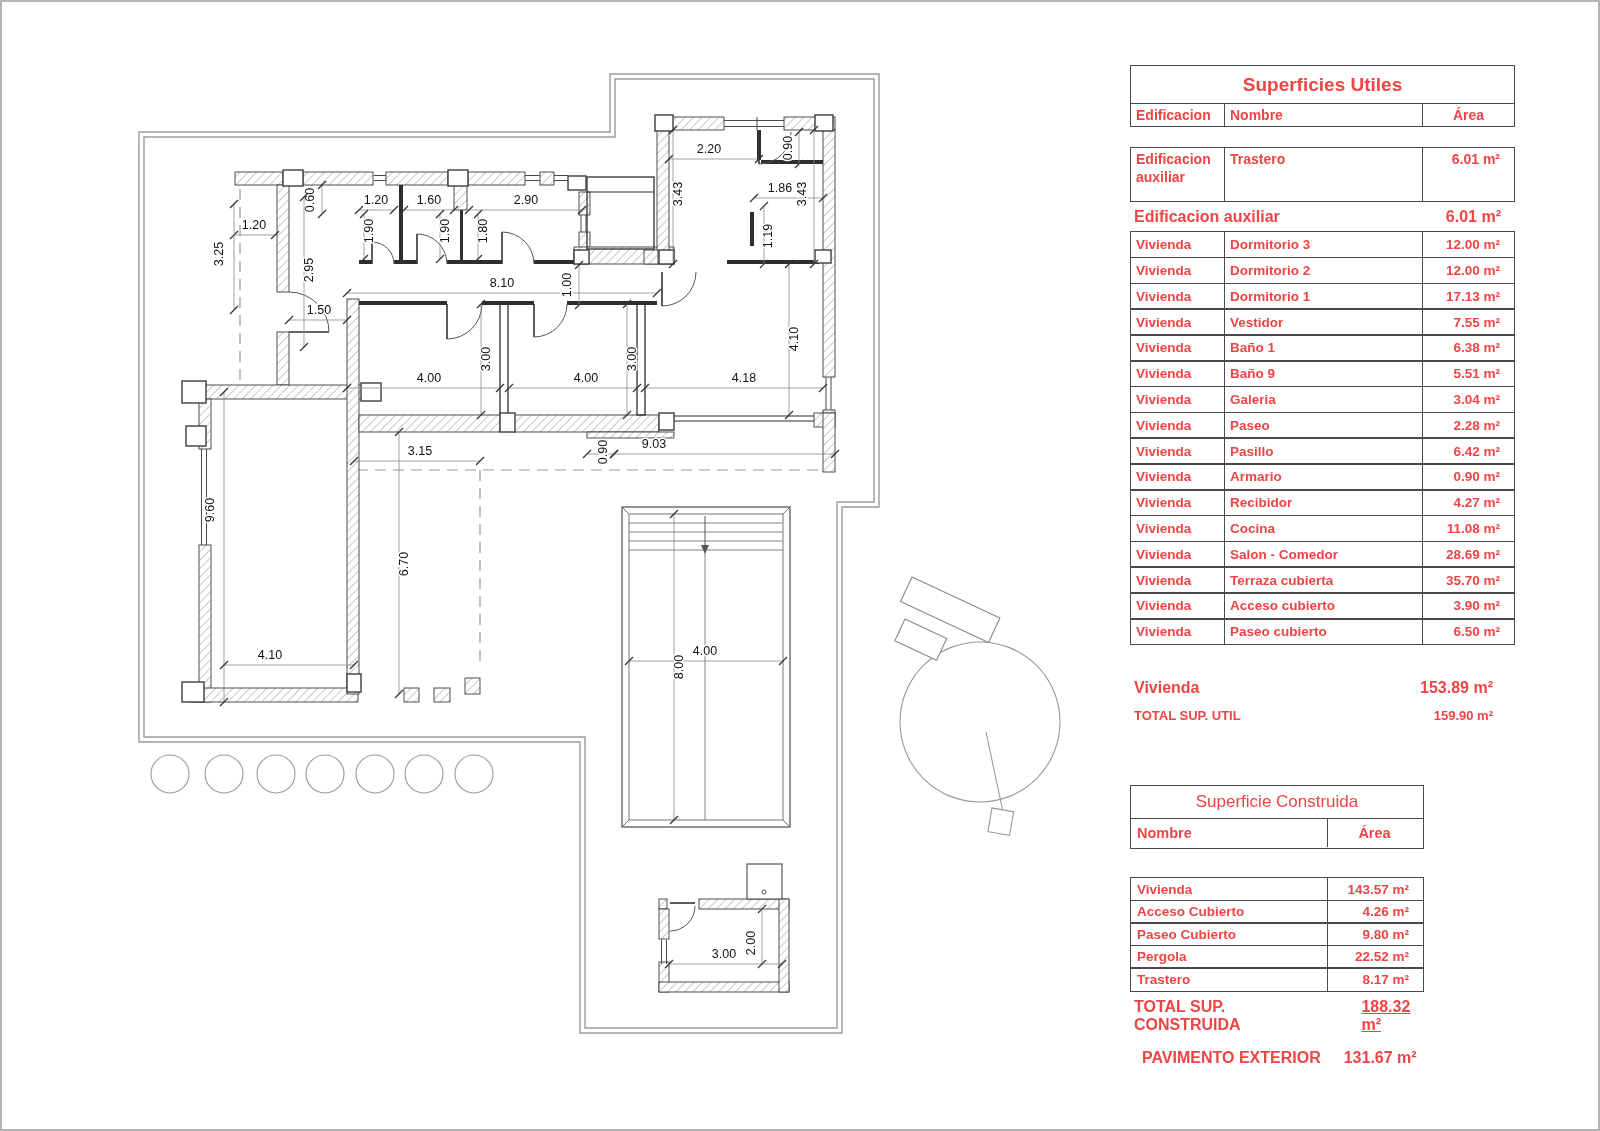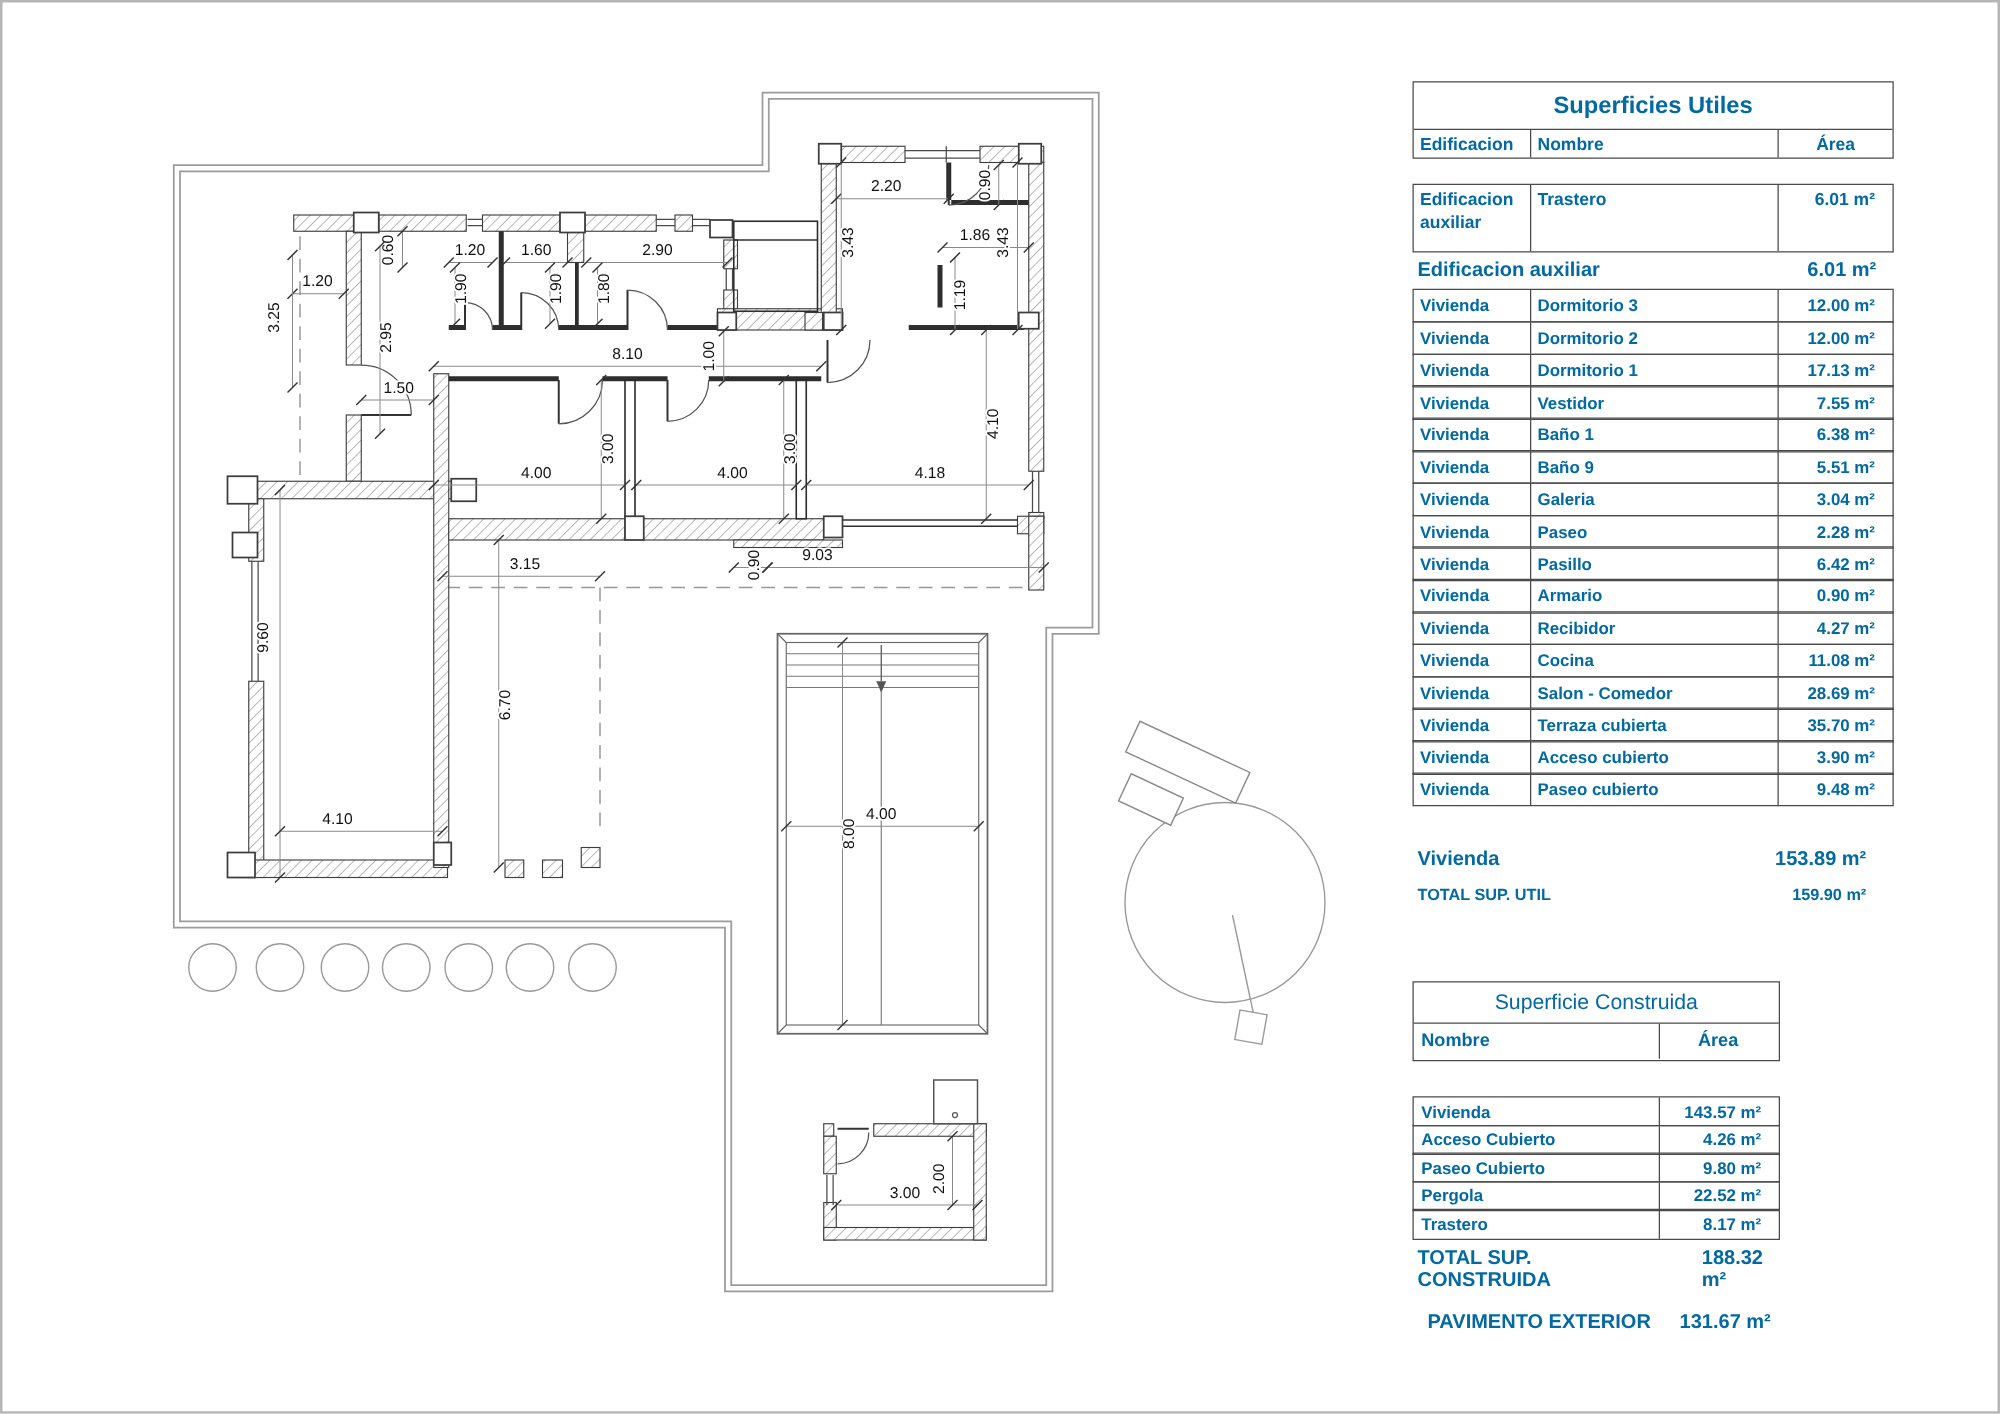--- a/index.html
+++ b/index.html
@@ -2,21 +2,21 @@
 <html><head>
 <meta charset="utf-8">
 <style>
   html,body{margin:0;padding:0;background:#e8e8e8;}
   .sheet{
     position:relative;width:1600px;height:1131px;background:#ffffff;
     border:2px solid #b5b5b5;box-sizing:border-box;overflow:hidden;
     font-family:"Liberation Sans", sans-serif;
   }
   #plan{position:absolute;left:0;top:0;}
-  .tblock{position:absolute;box-sizing:border-box;color:#0369a1;}
+  .tblock{position:absolute;box-sizing:border-box;color:#ef4444;}
   .boxed{border:1.6px solid #4a4a4a;}
   .t1-title{height:37px;border-bottom:1.6px solid #4a4a4a;display:flex;align-items:center;justify-content:center;
     font-size:19px;font-weight:700;}
   .t1-head{display:grid;grid-template-columns:94px 198px 91px;height:22px;}
   .t1-head>div{display:flex;align-items:center;font-size:14px;font-weight:700;padding:0 5px;box-sizing:border-box;}
   .t1-head>div:nth-child(1),.t1-head>div:nth-child(2){border-right:1.6px solid #4a4a4a;}
   .t1-head>div:nth-child(3){justify-content:center;}
   .firstrow{display:grid;grid-template-columns:94px 198px 91px;}
   .firstrow>div{padding:3px 5px;font-size:14px;font-weight:700;box-sizing:border-box;line-height:1.25;}
   .firstrow>div:nth-child(1),.firstrow>div:nth-child(2){border-right:1.6px solid #4a4a4a;}
@@ -448,21 +448,21 @@
         <div>35.70 m²</div>
       </div>
       <div class="drow" style="height: 27.4px;">
         <div>Vivienda</div>
         <div>Acceso cubierto</div>
         <div>3.90 m²</div>
       </div>
       <div class="drow" style="height: 27.4px;">
         <div>Vivienda</div>
         <div>Paseo cubierto</div>
-        <div>9.48 m²</div>
+        <div>6.50 m²</div>
       </div>
     </div>
 
   <div class="tblock subrow" style="left:1128px;top:672px;width:385px;height:27px;font-size:16px;">
     <span style="padding-left:4px;">Vivienda</span>
     <span style="padding-right:22px;">153.89 m²</span>
   </div>
   <div class="tblock subrow" style="left:1128px;top:700px;width:385px;height:27px;font-size:13px;">
     <span style="padding-left:4px;">TOTAL SUP. UTIL</span>
     <span style="padding-right:22px;">159.90 m²</span>
@@ -494,21 +494,21 @@
         <div>22.52 m²</div>
       </div>
       <div class="d2row" style="height: 24.2px;">
         <div>Trastero</div>
         <div>8.17 m²</div>
       </div>
     </div>
 
   <div class="tblock totline" style="left:1132px;top:1002px;width:300px;height:24px;">
     <span>TOTAL SUP. CONSTRUIDA</span>
-    <span style="margin-left:26px;">188.32 m²</span>
+    <span style="margin-left:26px;text-decoration:underline;">188.32 m²</span>
   </div>
 
   <div class="tblock totline" style="left:1140px;top:1044px;width:300px;height:24px;">
     <span>PAVIMENTO EXTERIOR</span>
     <span style="margin-left:23px;">131.67 m²</span>
   </div>
 
 </div>
 
 </body></html>

